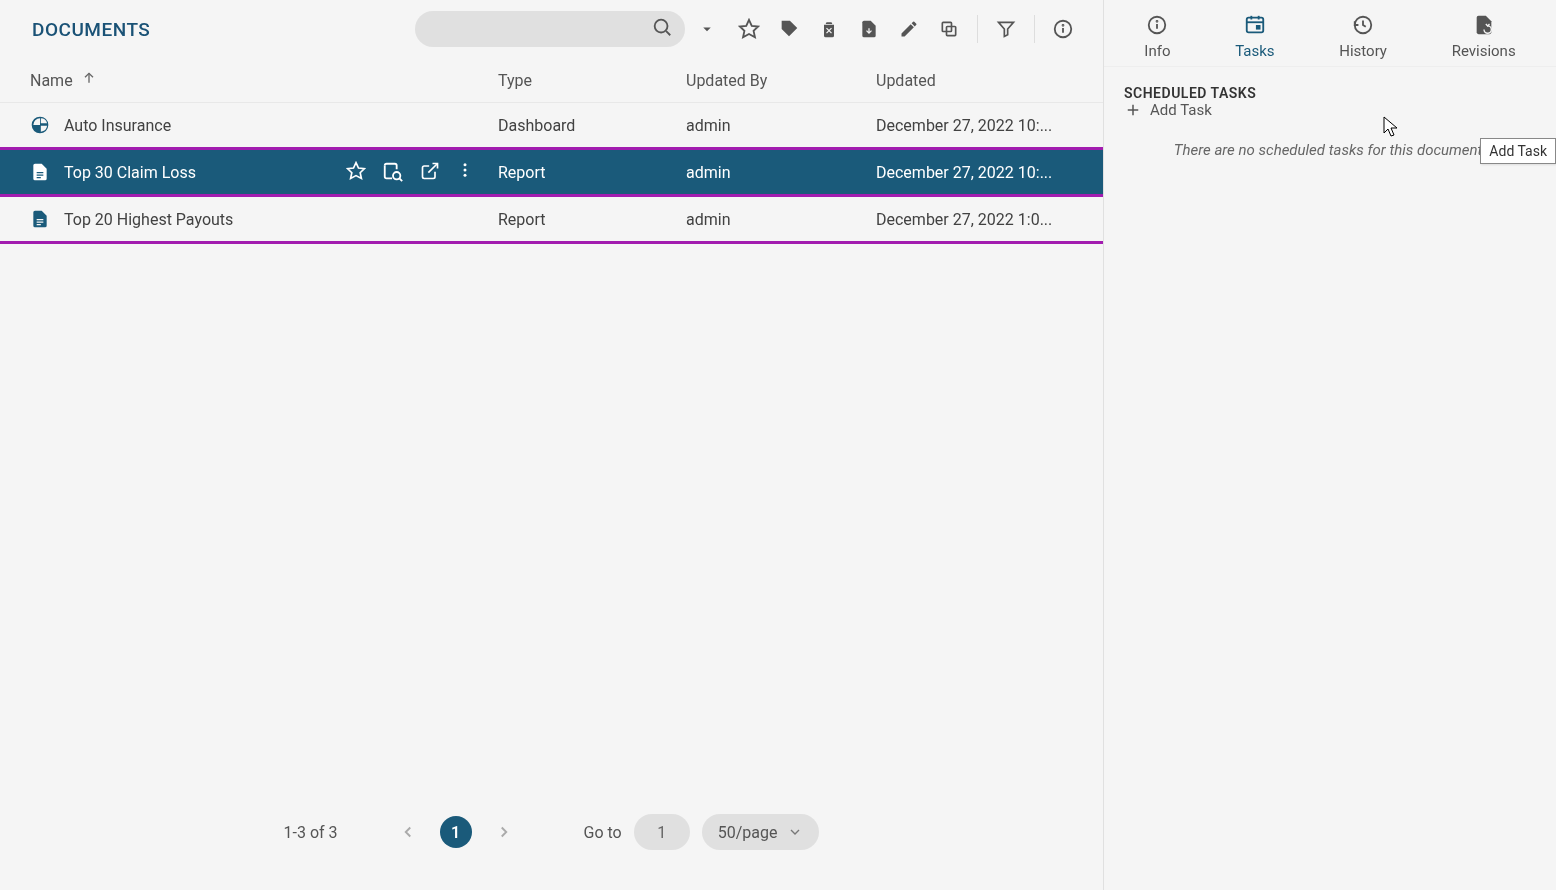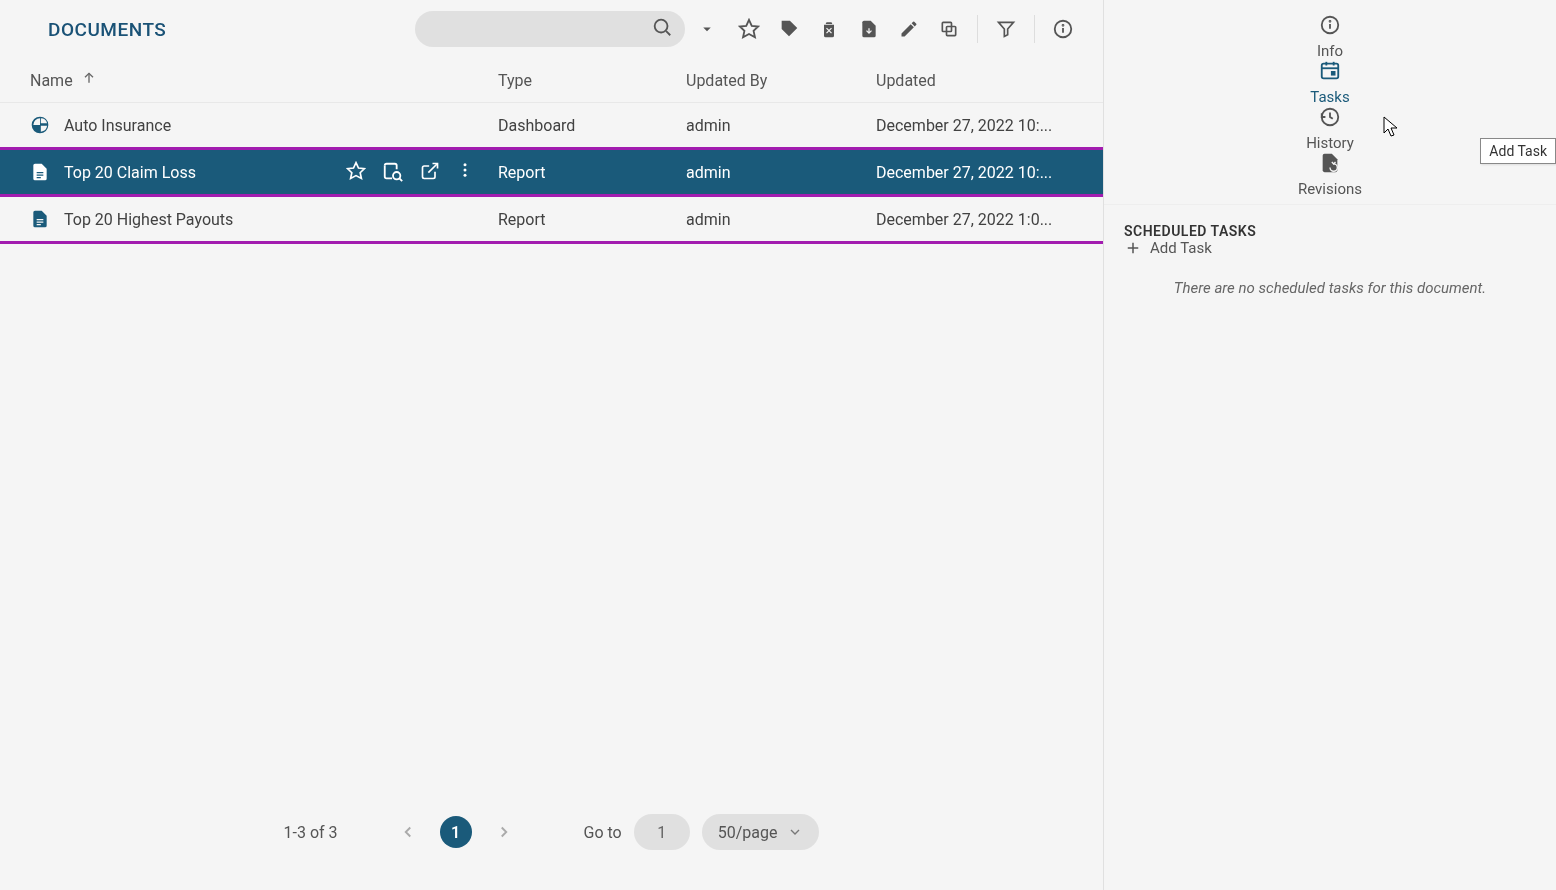--- a/index.html
+++ b/index.html
@@ -28,21 +28,20 @@
   width: 452px;
   display: flex;
   flex-direction: column;
   background: #f5f5f5;
 }
 .top-bar {
   display: flex;
   align-items: center;
   height: 58px;
   padding: 0 24px 0 32px;
-  margin-left: 16px;
 }
 .page-title {
   color: #1a5276;
   font-size: 19px;
   font-weight: 500;
   letter-spacing: 0.5px;
 }
 .search-wrap {
   margin-left: auto;
   display: flex;
@@ -155,21 +154,20 @@
   height:36px; border-radius:18px; background:#e0e0e0;
   display:flex; align-items:center; justify-content:center;
   padding:4px 16px; gap:10px; color:#555;
 }
 
 .side-tabs {
   display: flex;
   justify-content: space-around;
   padding: 14px 8px 6px;
   border-bottom: 1px solid #eee;
-  flex-direction: column;
 }
 .side-tab {
   display:flex; flex-direction:column; align-items:center; gap:6px;
   color:#555; font-size:15px; cursor:pointer; padding: 0 8px;
 }
 .side-tab.active { color:#1a5a7a; }
 .side-tab svg { display:block; }
 .tasks-panel { padding: 18px 20px; position:relative; }
 .tasks-header {
   display:flex; align-items:flex-start; justify-content:space-between;flex-direction:column;
@@ -303,21 +301,21 @@
           <div class="col-updated ellipsis">December 27, 2022 10:...</div>
         </div>
 
         <div class="row selected">
           <div class="col-name">
             <span class="row-icon">
               <svg width="20" height="20" viewBox="0 0 24 24" fill="#fff">
                   <path d="M14 2H6a2 2 0 00-2 2v16a2 2 0 002 2h12a2 2 0 002-2V8l-6-6zM8 12h8v1.5H8V12zm0 3h8v1.5H8V15zm0 3h5v1.5H8V18z"></path>
                 </svg>
             </span>
-            <span>Top 20 Claim Loss</span>
+            <span>Top 30 Claim Loss</span>
             <div class="row-actions">
               <span class="act">
                 <svg width="20" height="20" viewBox="0 0 24 24" fill="none" stroke="currentColor" stroke-width="2">
                     <polygon points="12 2 15 8.5 22 9.3 17 14 18.5 21 12 17.5 5.5 21 7 14 2 9.3 9 8.5 12 2"></polygon>
                   </svg>
               </span>
               <span class="act">
                 <svg width="22" height="22" viewBox="0 0 24 24" fill="none" stroke="currentColor" stroke-width="2">
                     <path d="M3 5a2 2 0 012-2h9a2 2 0 012 2v4"></path>
                     <path d="M3 5v12a2 2 0 002 2h6"></path>

